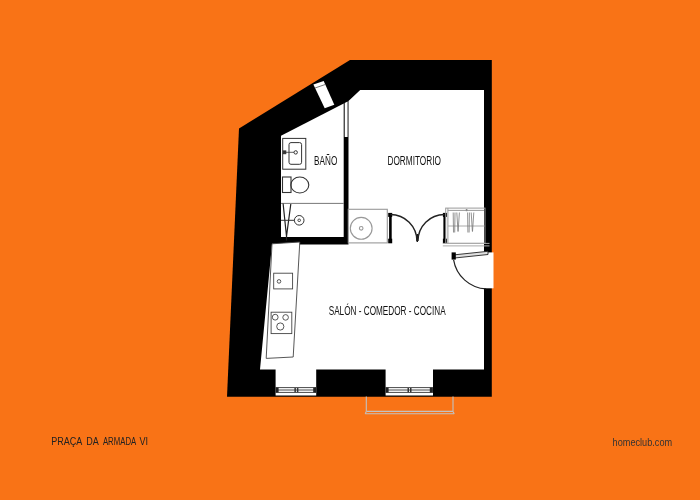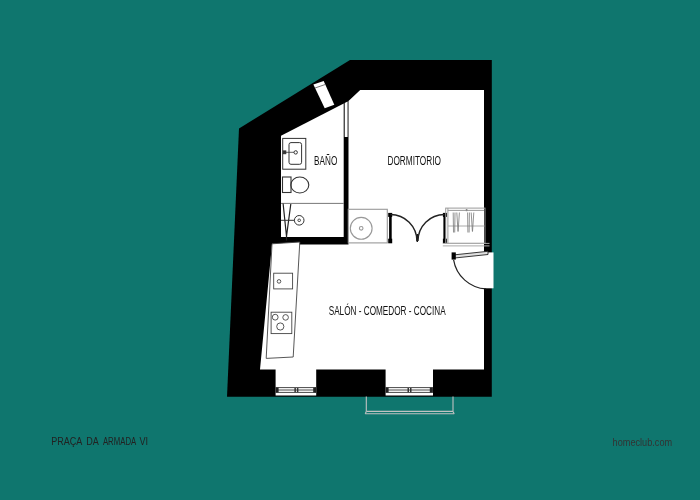--- a/index.html
+++ b/index.html
@@ -1,16 +1,16 @@
 <!DOCTYPE html>
 <html><head>
 <meta charset="utf-8">
 <style>
 html,body{margin:0;padding:0;background:#fff;}
-#page{position:relative;width:700px;height:500px;background:#0f766e;overflow:hidden;
+#page{position:relative;width:700px;height:500px;background:#f97316;overflow:hidden;
 font-family:"Liberation Sans", sans-serif;}
 svg{position:absolute;left:0;top:0;}
 </style>
 </head>
 <body>
 <div id="page">
 <svg width="700" height="500" viewBox="0 0 700 500">
 
   <polygon points="239,128.5 350,60 491.8,60 491.8,396.8 227,396.8" fill="#000"></polygon>
 

